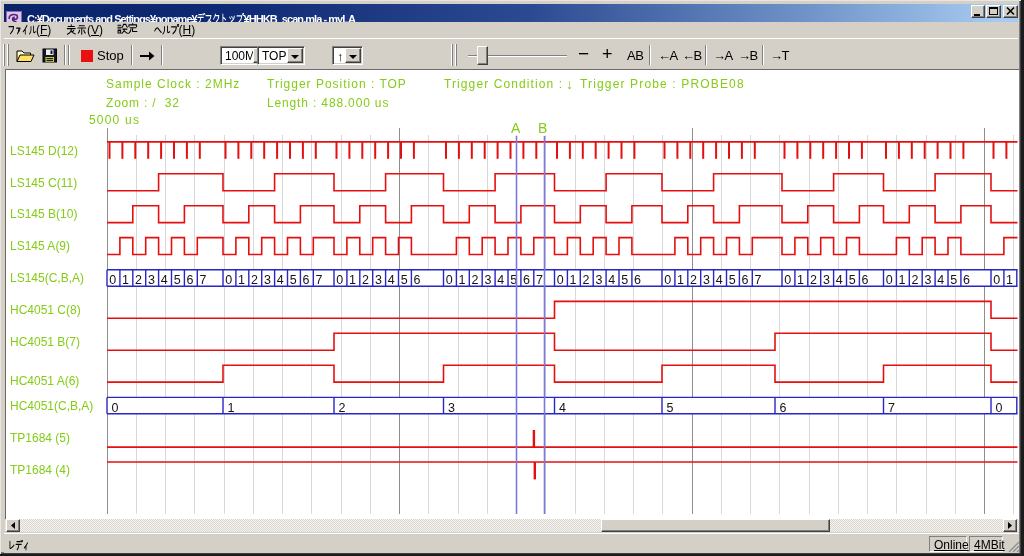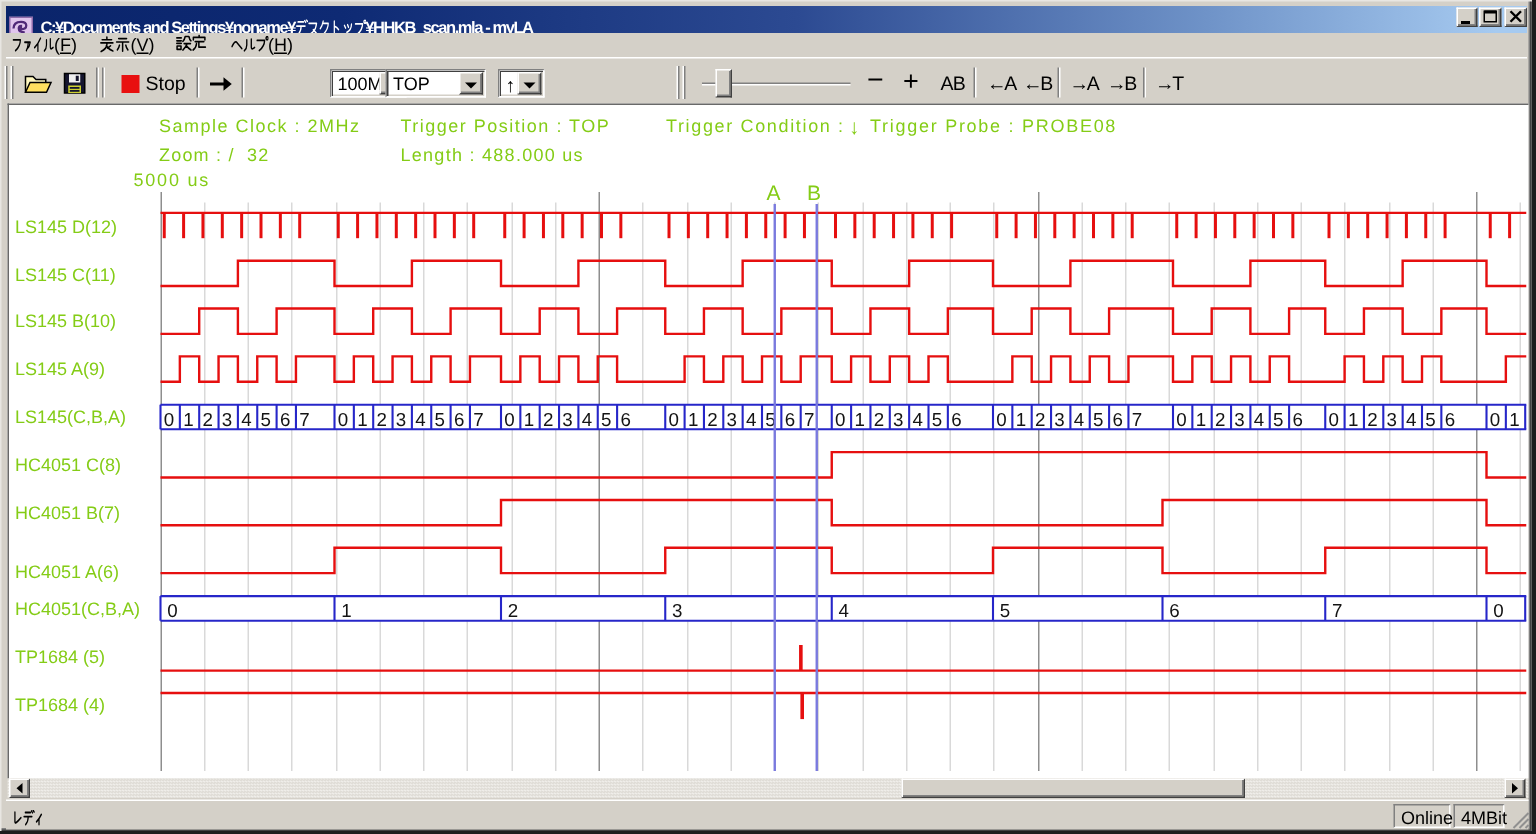--- a/index.html
+++ b/index.html
@@ -20,21 +20,21 @@
 .cbtn{position:absolute;right:1px;top:1px;width:16px;bottom:1px;background:#d4d0c8;border:1px solid;border-color:#fff #404040 #404040 #fff;box-shadow:inset -1px -1px 0 #808080;}
 .cbtn:after{content:"";position:absolute;left:3px;top:6px;border:4px solid transparent;border-top-color:#000;}
 #toolbar .ttxt{position:absolute;top:9px;font-size:13px;color:#000;white-space:nowrap;}
 #client{position:absolute;left:5px;top:69px;width:1014px;height:450px;background:#fff;border-left:1px solid #696969;border-top:1px solid #696969;}
 .lab{position:absolute;font-size:12px;color:#84cc16;white-space:nowrap;}
 #sb{position:absolute;left:5px;top:519px;width:1014px;height:13px;background-image:repeating-conic-gradient(#f6f5f2 0% 25%, #d8d5ce 0% 50%);background-size:2px 2px;}
 .sbtn{position:absolute;top:0px;width:14px;height:13px;background:#d4d0c8;border:1px solid;border-color:#fff #404040 #404040 #fff;box-shadow:inset -1px -1px 0 #808080;display:flex;align-items:center;justify-content:center;}
 .sbtn svg{display:block;}
 #thumb{position:absolute;left:596px;top:0px;width:229px;height:13px;background:#d4d0c8;border:1px solid;border-color:#fff #404040 #404040 #fff;box-shadow:inset -1px -1px 0 #808080;}
 #status{position:absolute;left:4px;top:533px;width:1015px;height:20px;background:#d4d0c8;border-top:1px solid #fff;font-size:12px;}
-#status .spanel{position:absolute;top:2px;height:16px;border:1px solid;border-color:#808080 #fff #fff #808080;font-size:12px;color:#000;padding-left:4px;padding-top:1px;}
+#status .spanel{position:absolute;top:2px;height:16px;border:1px solid;border-color:#808080 #fff #fff #808080;font-size:12px;color:#000;padding-left:4px;padding-top:1px;text-decoration:underline;}
 
 </style></head><body>
 <div id="win"></div>
 <div id="title">
 <svg width="16" height="16" style="margin-left:2px;flex:none" xmlns="http://www.w3.org/2000/svg">
       <rect x="0" y="0" width="16" height="16" fill="#e0c4ec"></rect>
       <rect x="0.5" y="0.5" width="15" height="15" fill="none" stroke="#8e6aa8"></rect>
       <path d="M3,8 Q3,3.5 8,3.5 Q11.5,3.5 11.5,6 Q11.5,8.5 8,8.5 L8,6.2 Q6.5,6.2 6.5,8 Q6.5,10.5 10.5,10.5" stroke="#502878" stroke-width="1.5" fill="none"></path>
       <rect x="2.5" y="12" width="11" height="2.4" fill="#6a4a88"></rect>
     </svg>
@@ -129,21 +129,21 @@
     <div class="tsep" style="left:127px;"></div>
     <svg class="abs" style="left:135px;top:11px" width="18" height="12" xmlns="http://www.w3.org/2000/svg">
       <path d="M1,6 H13" stroke="#000" stroke-width="2"></path>
       <path d="M10,1.5 L15.5,6 L10,10.5 Z" fill="#000"></path>
     </svg>
     <div class="tsep" style="left:157px;"></div>
     <div class="combo" style="left:179px;width:51px;margin-left:37px;">
       <div class="cv" style="font-size:12px">100MHz</div>
       <div class="cbtn"></div>
     </div>
-    <div class="combo" style="left:253px;width:67px;">
+    <div class="combo" style="left:253px;width:48px;">
       <div class="cv" style="font-size:12px">TOP</div>
       <div class="cbtn"></div>
     </div>
     <div class="combo" style="left:328px;width:31px;">
       <div class="cv" style="font-size:12px"><span style="font-size:13px">↑</span></div>
       <div class="cbtn"></div>
     </div>
     <div class="combo" style="left:365px;width:76px;margin-top:28px;">
       <div class="cv" style="font-size:11px"><span style="letter-spacing:0.4px">PROBE00</span></div>
       <div class="cbtn"></div>

